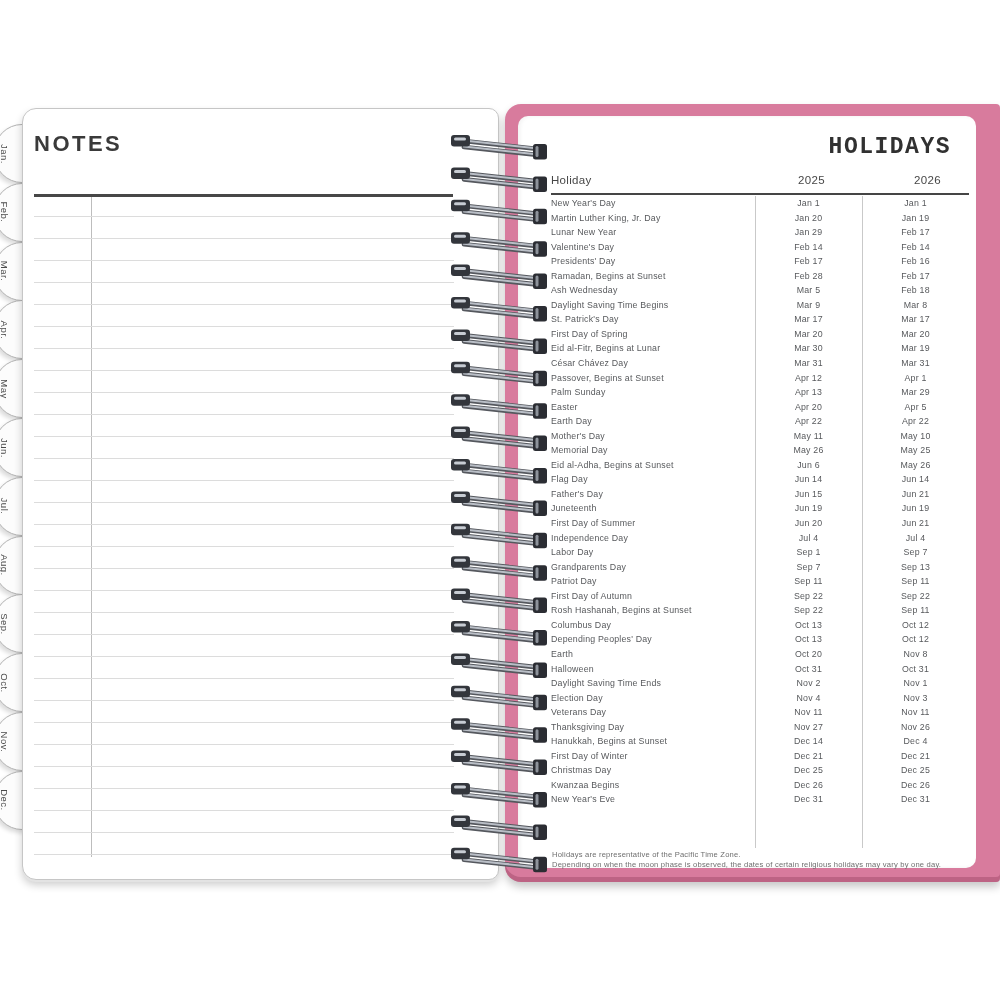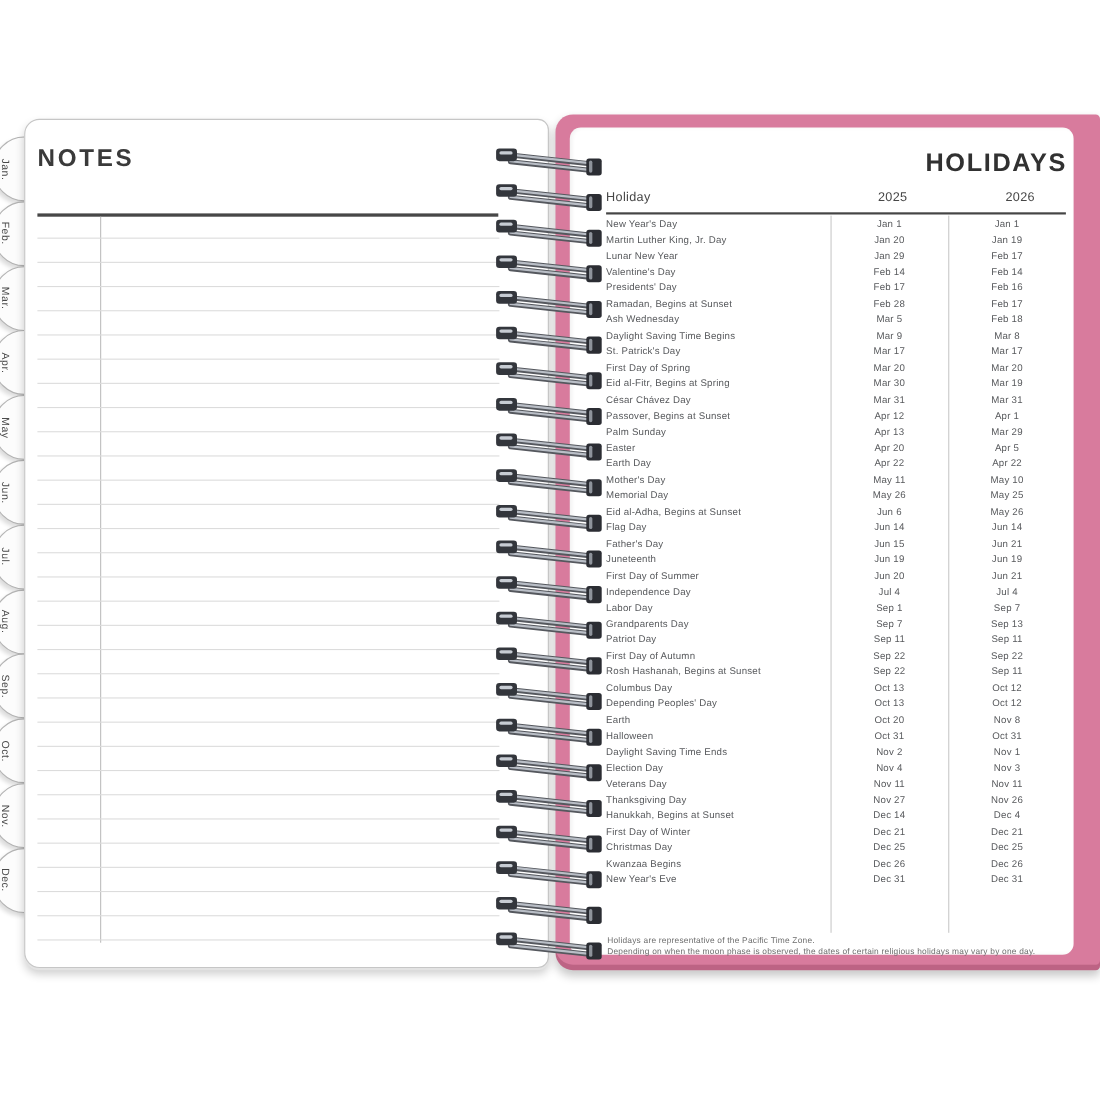--- a/index.html
+++ b/index.html
@@ -51,22 +51,22 @@
     border-radius:16px 4px 4px 16px;
     box-shadow:inset 0 -5px 0 rgba(120,40,70,.28), 0 5px 9px rgba(0,0,0,.22);
     z-index:2;
   }
   .right-sheet{
     position:absolute;left:13px;top:12px;width:458px;height:752px;
     background:#ffffff;border-radius:10px;
     box-shadow:inset 2px 0 4px rgba(0,0,0,.06);
   }
   .holidays-title{
-    position:absolute;right:6px;top:18px;
-    font-size:23px;font-weight:600;letter-spacing:1.5px;color:#313131;
+    position:absolute;right:25px;top:18px;
+    font-size:23px;font-weight:600;letter-spacing:1.5px;color:#313131;font-family:Liberation Mono, monospace;
   }
   .tbl-header{position:absolute;top:58px;font-size:11.5px;color:#474747;letter-spacing:.3px;}
   .th-holiday{left:33px;}
   .th-2025{left:240px;width:107px;text-align:center;}
   .th-2026{left:356px;width:107px;text-align:center;}
   .tbl-head-rule{position:absolute;left:33px;top:77px;width:418px;height:2px;background:#454545;}
   .tbl-divider{position:absolute;top:80px;width:1px;height:652px;background:#c9c9c9;}
   .div-1{left:237px;} .div-2{left:344px;}
   .tbl-rows{position:absolute;left:33px;top:80px;width:418px;}
   .tbl-row{
@@ -217,21 +217,21 @@
           <span class="c-name">St. Patrick's Day</span>
           <span class="c-date">Mar 17</span>
           <span class="c-date">Mar 17</span>
         </div>
         <div class="tbl-row">
           <span class="c-name">First Day of Spring</span>
           <span class="c-date">Mar 20</span>
           <span class="c-date">Mar 20</span>
         </div>
         <div class="tbl-row">
-          <span class="c-name">Eid al-Fitr, Begins at Spring</span>
+          <span class="c-name">Eid al-Fitr, Begins at Lunar</span>
           <span class="c-date">Mar 30</span>
           <span class="c-date">Mar 19</span>
         </div>
         <div class="tbl-row">
           <span class="c-name">César Chávez Day</span>
           <span class="c-date">Mar 31</span>
           <span class="c-date">Mar 31</span>
         </div>
         <div class="tbl-row">
           <span class="c-name">Passover, Begins at Sunset</span>

